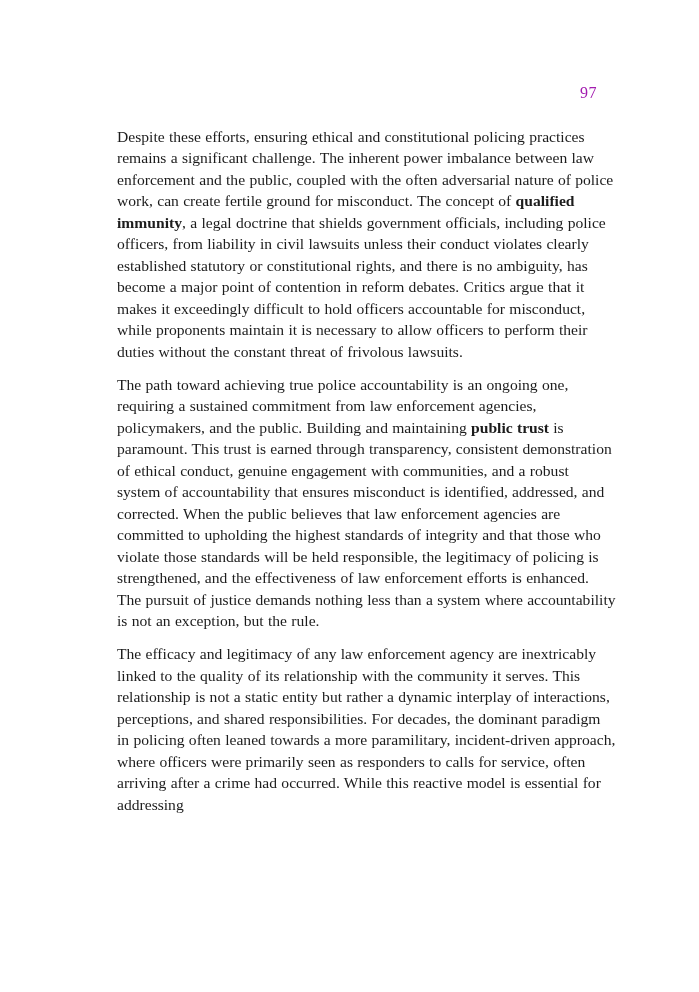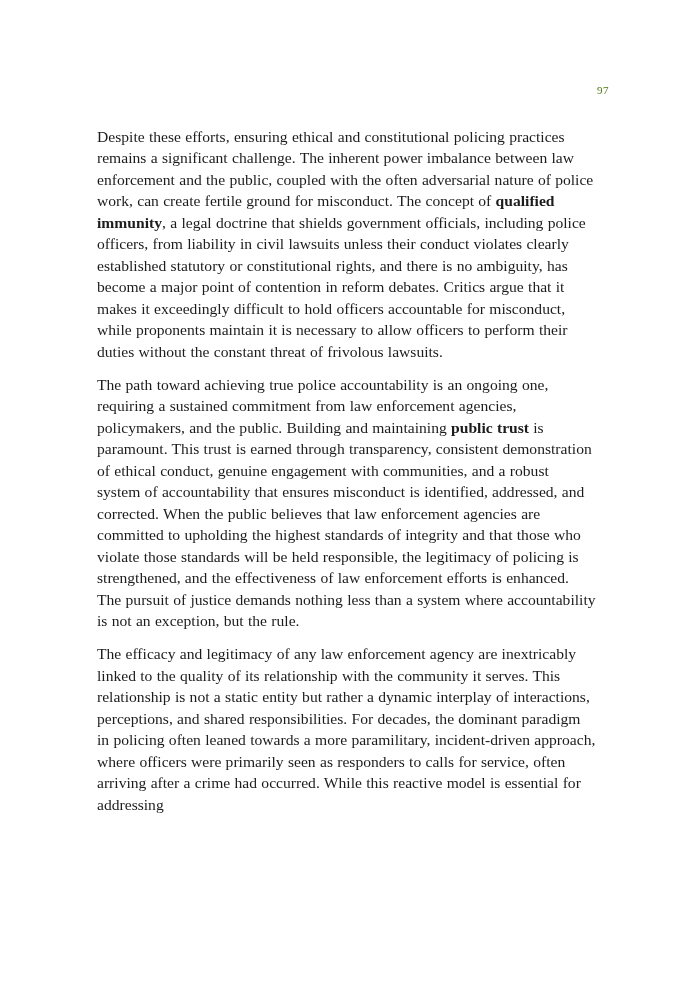--- a/index.html
+++ b/index.html
@@ -13,29 +13,29 @@
     height: 992px;
     background: #ffffff;
     font-family: "Liberation Serif", "DejaVu Serif", serif;
     color: #1c1c1c;
     box-sizing: border-box;
     overflow: hidden;
   }
   .page-number {
     position: absolute;
     top: 84px;
-    right: 90px;
-    font-size: 11px;
-    color: #4d7c0f;
+    right: 102px;
+    font-size: 16px;
+    color: #a21caf;
     letter-spacing: 0.5px;
   }
   .page-body {
     position: absolute;
     top: 126px;
-    left: 97px;
+    left: 117px;
     width: 499px;
     text-align: left;
   }
   .page-body p {
     margin: 0 0 12px 0;
     font-size: 15.6px;
     line-height: 21.45px;
     word-spacing: 0.4px;
   }
   .page-body b {

